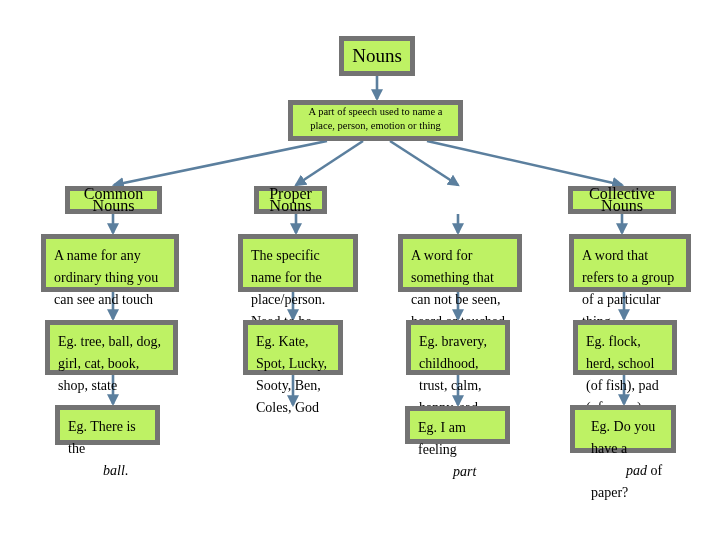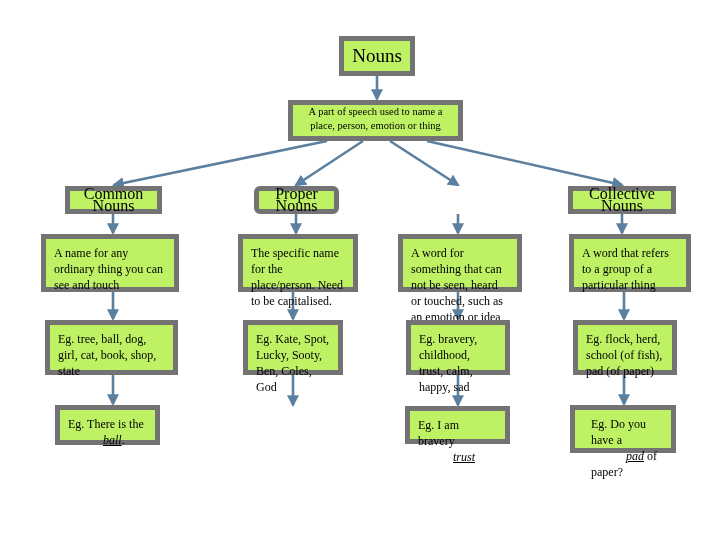--- a/index.html
+++ b/index.html
@@ -76,36 +76,35 @@
   .cat-head .txt {
     font-size: 16px;
     line-height: 12px;
     text-align: center;
   }
   
   .cat-body {
     padding: 6px 8px 4px 8px;
   }
   .cat-body .txt {
-    font-size: 12px;
-    line-height: 16px;
+    font-size: 14px;
+    line-height: 22px;
     text-align: left;
   }
   .hl {
     font-style: italic;
-    text-decoration: underline;
     margin-left: 35px;
   }
   
   #head-1   { left: 65px;  top: 186px; width: 97px; }
   #desc-1   { left: 41px;  top: 234px; width: 138px; height: 58px; }
   #ex-1     { left: 45px;  top: 320px; width: 133px; height: 55px; }
   #sent-1   { left: 55px;  top: 405px; width: 105px; height: 40px; }
   
-  #head-2   { left: 254px; top: 186px; width: 85px; border-radius: 6px; }
+  #head-2   { left: 254px; top: 186px; width: 73px; }
   #desc-2   { left: 238px; top: 234px; width: 120px; height: 58px; }
   #ex-2     { left: 243px; top: 320px; width: 100px; height: 55px; }
   #sent-2   { left: 232px; top: 406px; width: 118px; height: 38px; }
   
   #head-3   { left: 412px; top: 186px; width: 92px; margin-top: 48px; }
   #desc-3   { left: 398px; top: 234px; width: 124px; height: 58px; }
   #ex-3     { left: 406px; top: 320px; width: 104px; height: 55px; }
   #sent-3   { left: 405px; top: 406px; width: 105px; height: 38px; }
   
   #head-4   { left: 568px; top: 186px; width: 108px; }
@@ -184,21 +183,21 @@
   <div class="node cat-head" id="head-3">
     <span class="txt">Abstact Nouns</span>
   </div>
   <div class="node cat-body" id="desc-3">
     <span class="txt">A word for something that can not be seen, heard or touched, such as an emotion or idea</span>
   </div>
   <div class="node cat-body" id="ex-3">
     <span class="txt">Eg. bravery, childhood, trust, calm, happy, sad</span>
   </div>
   <div class="node cat-body" id="sent-3">
-    <span class="txt"><span>Eg. I am bravery </span><span class="hl">trust</span><span></span></span>
+    <span class="txt"><span>Eg. I am feeling </span><span class="hl">part</span><span></span></span>
   </div>
 
   <div class="node cat-head" id="head-4">
     <span class="txt">Collective Nouns</span>
   </div>
   <div class="node cat-body" id="desc-4">
     <span class="txt">A word that refers to a group of a particular thing</span>
   </div>
   <div class="node cat-body" id="ex-4">
     <span class="txt">Eg. flock, herd, school (of fish), pad (of paper)</span>

